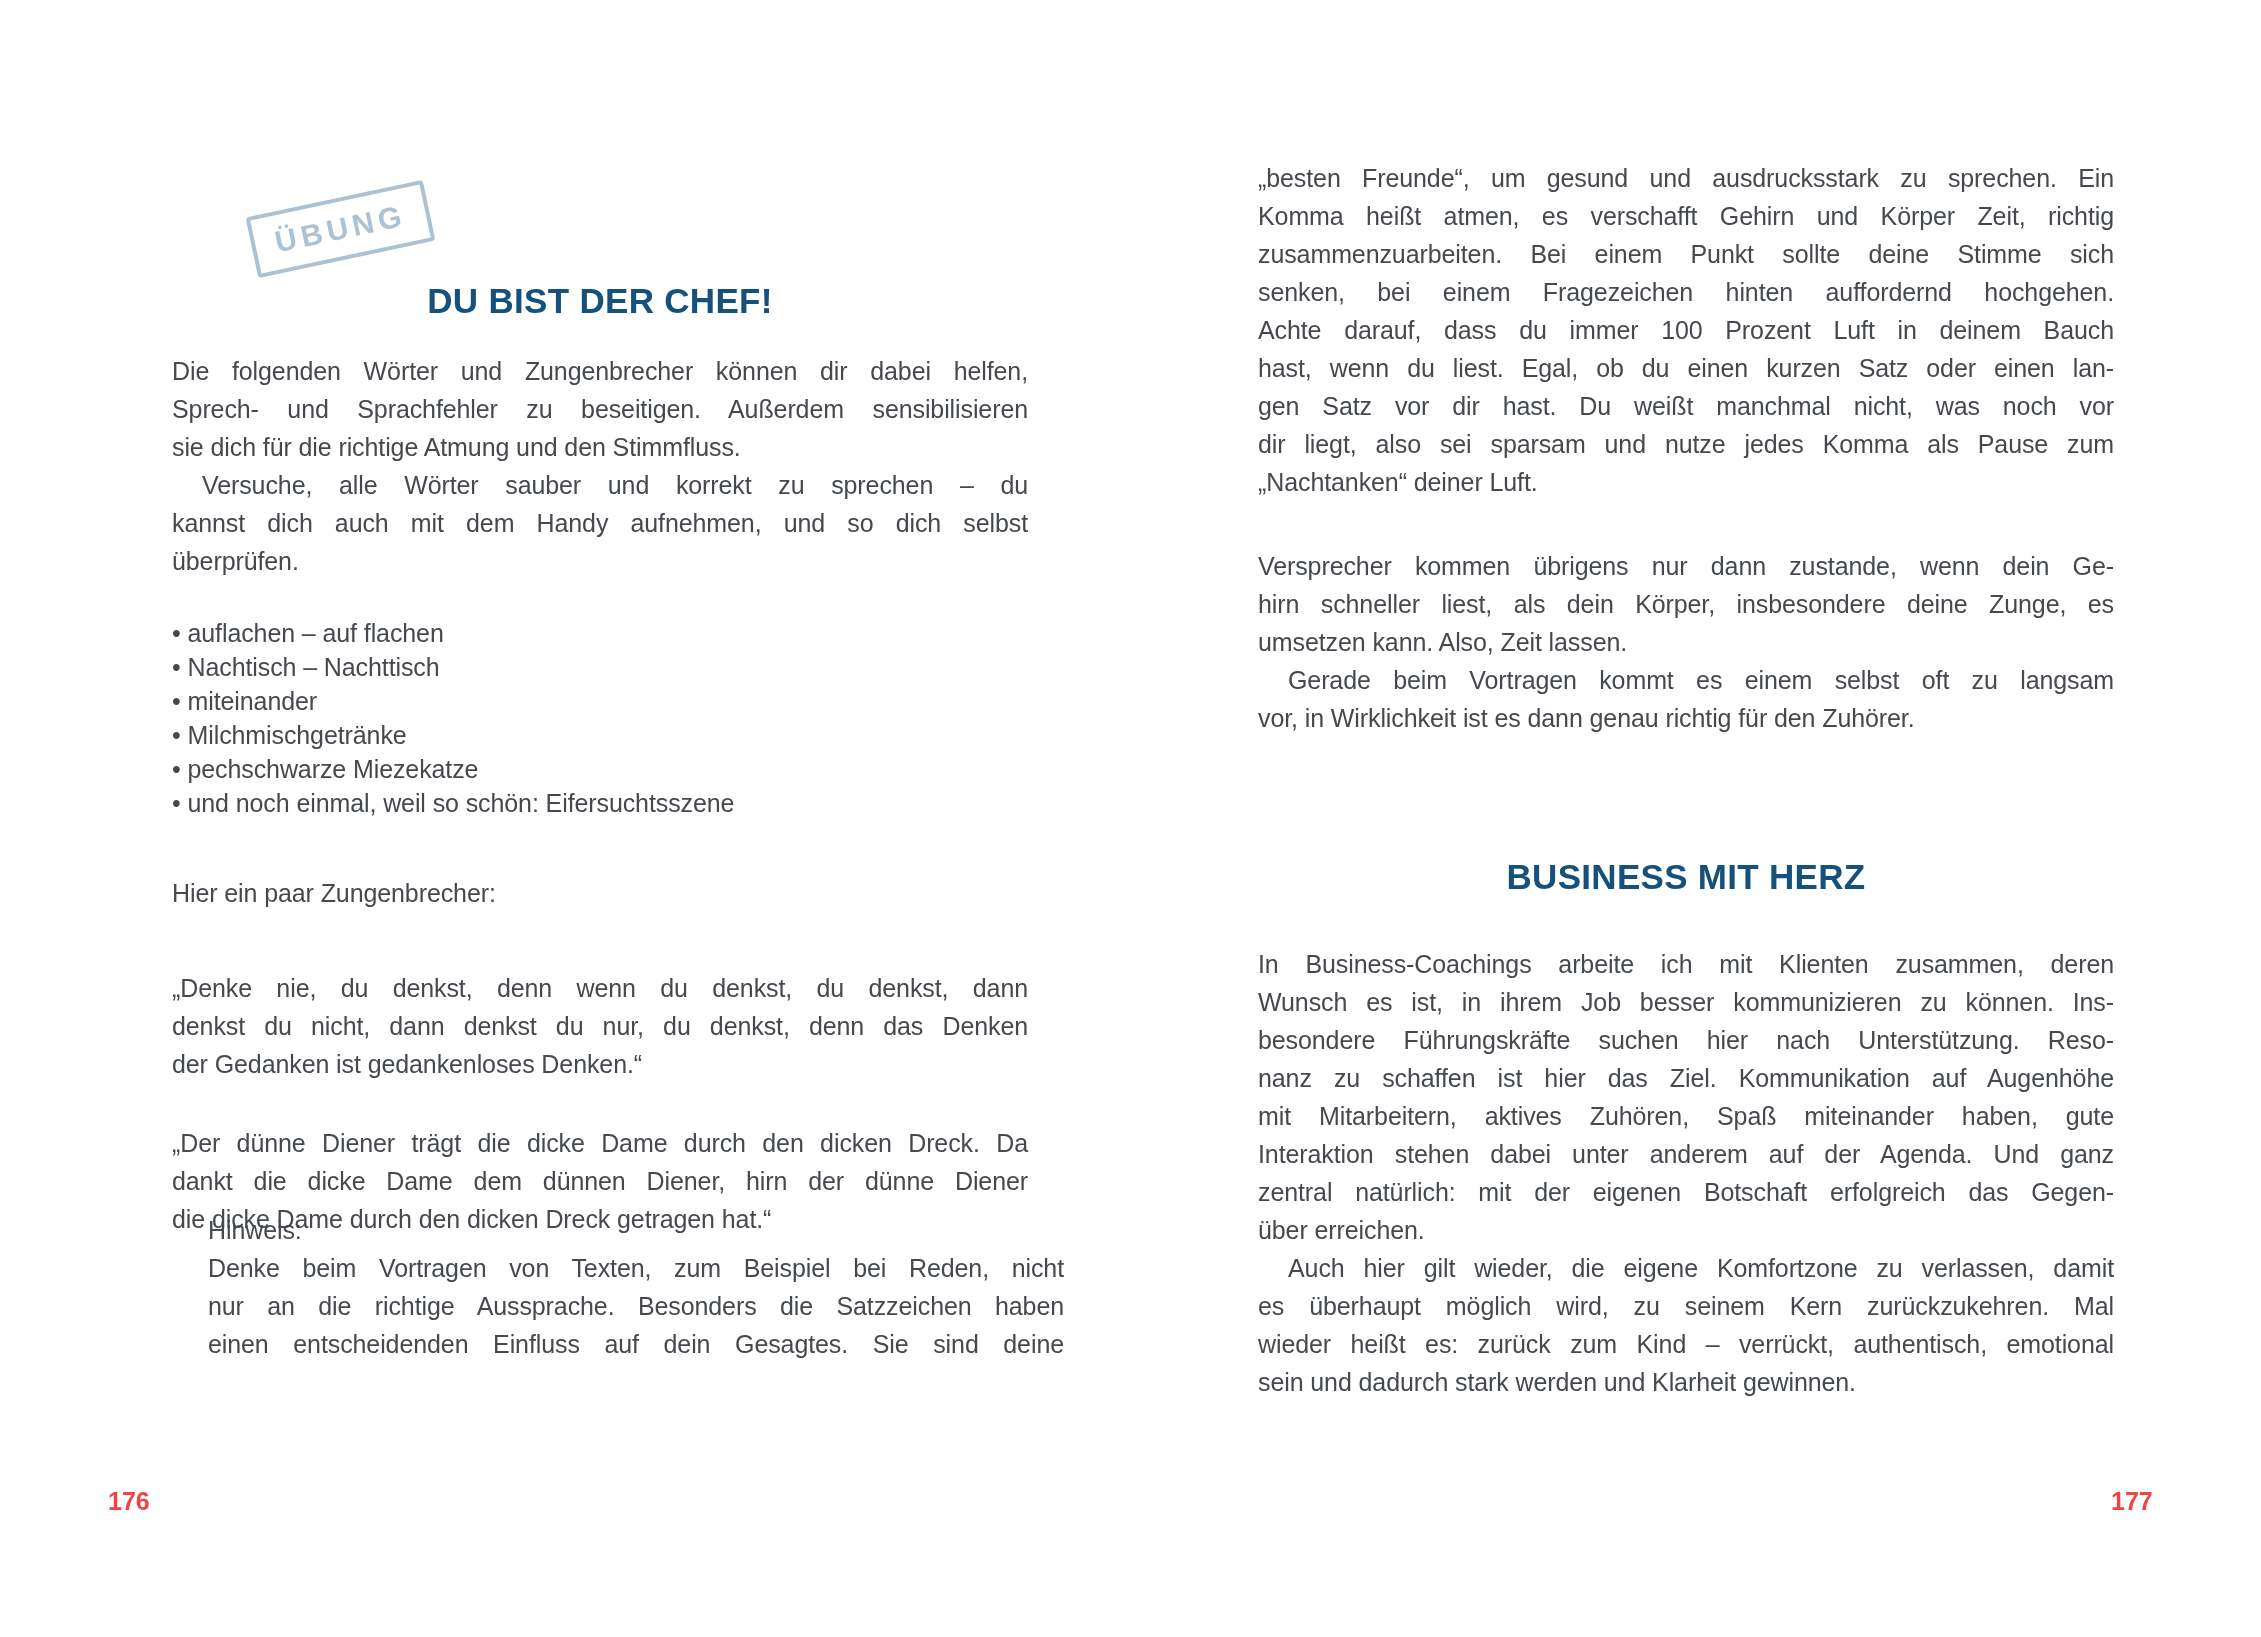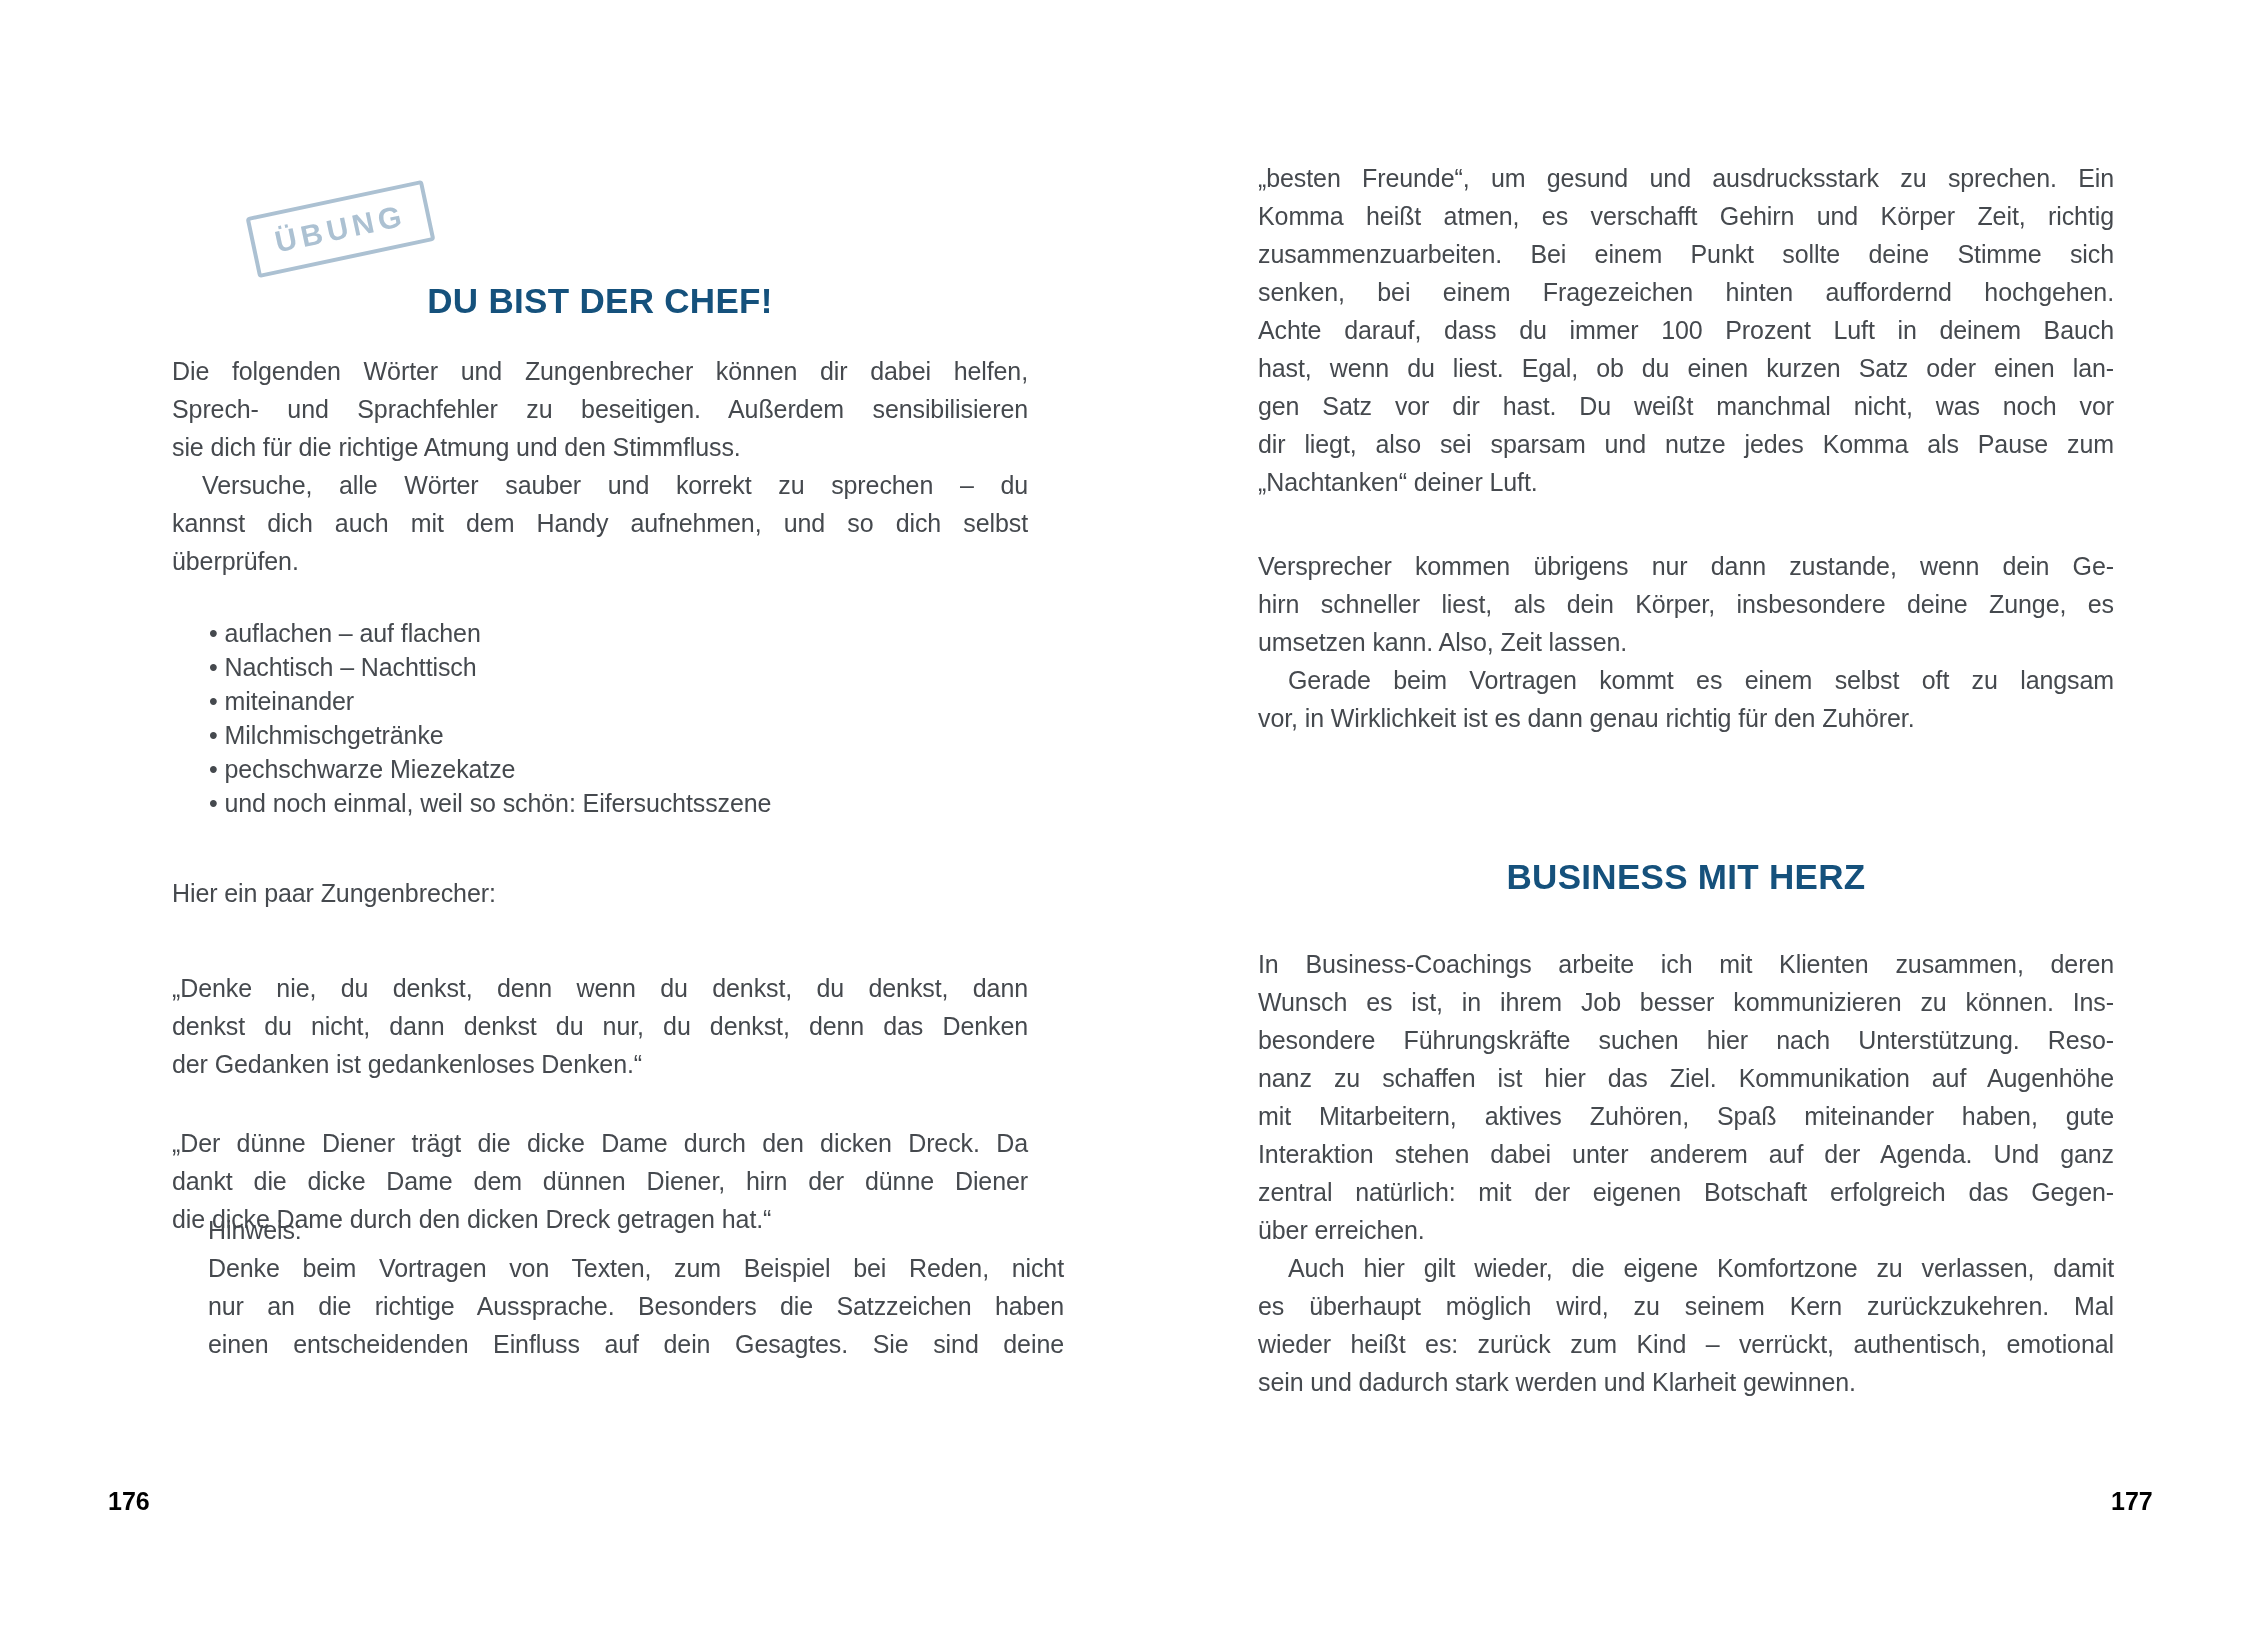--- a/index.html
+++ b/index.html
@@ -55,21 +55,21 @@
     font-weight:bold;
     color:#a5bccf;
     letter-spacing:4.6px;
   }
 
   .pagenum{
     position:absolute;
     top:1487px;
     font-size:25px;
     font-weight:bold;
-    color:#000000;
+    color:#ef4444;
   }
   .pagenum.pn-left{left:108px;}
   .pagenum.pn-right{left:2111px;}
 </style>
 </head>
 <body>
 
 <div class="spread">
 
   <div class="page page-left">
@@ -81,21 +81,21 @@
 
     <div class="block" style="top:352px;">
         <div class="line just">Die folgenden Wörter und Zungenbrecher können dir dabei helfen,</div>
         <div class="line just">Sprech- und Sprachfehler zu beseitigen. Außerdem sensibilisieren</div>
         <div class="line">sie dich für die richtige Atmung und den Stimmfluss.</div>
         <div class="line just ind">Versuche, alle Wörter sauber und korrekt zu sprechen – du</div>
         <div class="line just">kannst dich auch mit dem Handy aufnehmen, und so dich selbst</div>
         <div class="line">überprüfen.</div>
       </div>
 
-    <div class="block bullets" style="top:616px;margin-left:37px;">
+    <div class="block bullets" style="top:616px;">
         <div class="line">• auflachen – auf flachen</div>
         <div class="line">• Nachtisch – Nachttisch</div>
         <div class="line">• miteinander</div>
         <div class="line">• Milchmischgetränke</div>
         <div class="line">• pechschwarze Miezekatze</div>
         <div class="line">• und noch einmal, weil so schön: Eifersuchtsszene</div>
       </div>
 
     <div class="block" style="top:874px;">
         <div class="line">Hier ein paar Zungenbrecher:</div>

